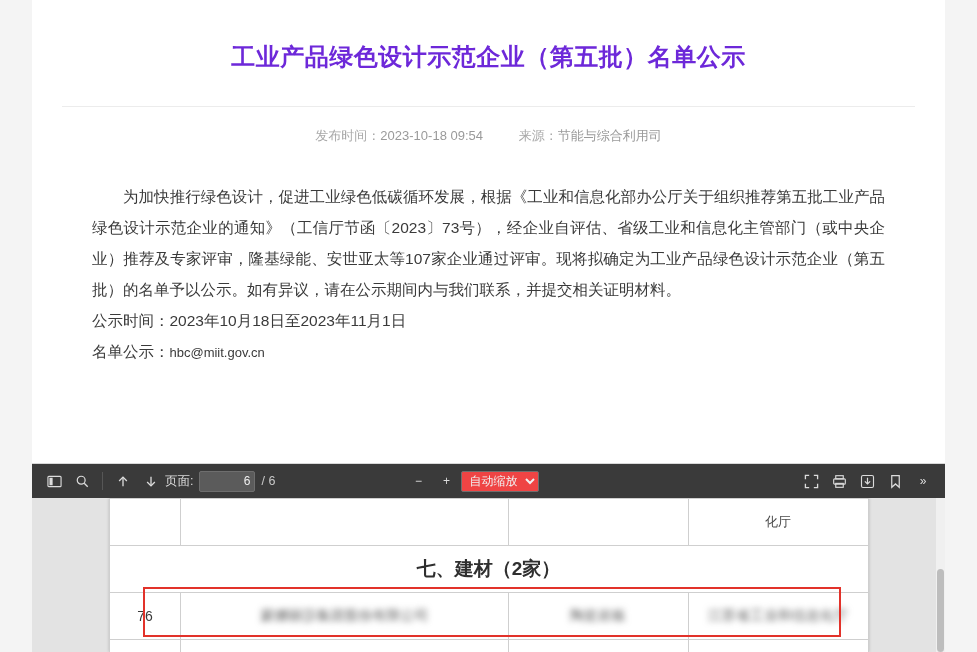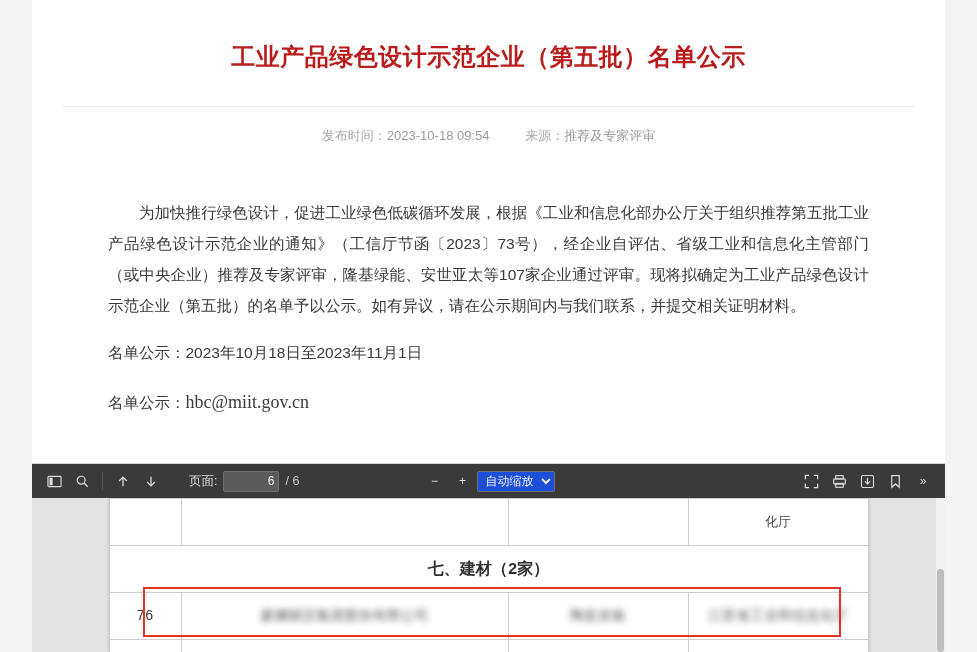--- a/index.html
+++ b/index.html
@@ -36,21 +36,21 @@
     right: 32px;
     top: 0;
     bottom: 0;
     background: #fff;
   }
 
   .title {
     text-align: center;
     font-size: 24px;
     font-weight: bold;
-    color: #b91c1c;
+    color: #6d28d9;
     letter-spacing: 0.5px;
     padding: 24px 60px 16px 60px;
     line-height: 1.4;
   }
 
   .meta-divider {
     border-top: 1px solid #ececec;
     margin: 0 30px;
   }
 
@@ -64,32 +64,32 @@
   .meta .meta-label { color: #a8a8a8; }
   .meta .meta-value { color: #9a9a9a; }
 
   .body-text {
     padding: 18px 60px 0 60px;
     font-size: 15.5px;
     line-height: 2.0;
     color: #3a3a3a;
   }
   .body-text p {
-    margin: 16px;
+    margin: 0;
   }
   .para-indent {
     text-indent: 2em;
     text-align: justify;
   }
   .line {
     white-space: nowrap;
   }
   .mono-mail {
-    font-family: Liberation Serif, serif;
-    font-size: 18px;
+    font-family: Liberation Sans, sans-serif;
+    font-size: 13px;
   }
 
   
   .pdf-viewer {
     position: absolute;
     left: 32px;
     right: 32px;
     bottom: 0;
     height: 188px;
     background: #e9e9e9;
@@ -114,21 +114,21 @@
     color: #dcdcdc;
     border-radius: 2px;
   }
   .tb-sep {
     width: 1px;
     height: 18px;
     background: #565656;
     margin: 0 6px;
   }
   .tb-label {
-    margin-left: 24px;
+    margin-left: 0;
     margin-right: 6px;
     color: #dcdcdc;
     font-size: 12.5px;
   }
   .page-input {
     width: 46px;
     height: 19px;
     background: #5b5b5b;
     border: 1px solid #6e6e6e;
     color: #f0f0f0;
@@ -143,21 +143,21 @@
     color: #c9c9c9;
     font-size: 12.5px;
   }
   .tb-center {
     margin-left: auto;
     margin-right: auto;
     display: flex;
     align-items: center;
   }
   .zoom-select {
-    background: #1d4ed8;
+    background: #ef4444;
     border: 1px solid #6e6e6e;
     color: #f0f0f0;
     font-size: 12px;
     border-radius: 2px;
     height: 21px;
     padding: 0 4px;
     font-family: Liberation Sans, sans-serif;
   }
   .tb-right {
     margin-left: auto;
@@ -171,21 +171,20 @@
     background: #e3e3e3;
     overflow: hidden;
     display: flex;
     justify-content: center;
   }
   .pdf-page {
     width: 760px;
     background: #fff;
     position: relative;
     box-shadow: 0 0 3px rgba(0,0,0,0.18);
-    font-family: Liberation Mono, monospace;
   }
   .pdf-scroll {
     position: absolute;
     right: 0;
     top: 0;
     bottom: 0;
     width: 9px;
     background: #f0f0f0;
   }
   .pdf-scroll .thumb {
@@ -215,21 +214,21 @@
   .col-prod { width: 180px; }
   .col-dept { width: 180px; }
   .row-top td {
     height: 22px;
     border-top: none;
     color: #4a4a4a;
     font-size: 13px;
   }
   .section-row td {
     font-weight: bold;
-    font-size: 16px;
+    font-size: 19px;
     color: #2f2f2f;
   }
   .blurred {
     filter: blur(3.2px);
     color: #5a5a5a;
   }
   .highlight-box {
     position: absolute;
     border: 2px solid #e2322a;
     pointer-events: none;
@@ -247,27 +246,27 @@
 
     <h1 class="title">工业产品绿色设计示范企业（第五批）名单公示</h1>
 
     <div class="meta-divider"></div>
 
     <div class="meta">
       <span class="meta-item">
         <span class="meta-label">发布时间：</span><span class="meta-value">2023-10-18 09:54</span>
       </span>
       <span class="meta-item">
-        <span class="meta-label">来源：</span><span class="meta-value">推荐及专家评审</span>
+        <span class="meta-label">来源：</span><span class="meta-value">节能与综合利用司</span>
       </span>
     </div>
 
     <div class="body-text">
       <p class="para-indent">为加快推行绿色设计，促进工业绿色低碳循环发展，根据《工业和信息化部办公厅关于组织推荐第五批工业产品绿色设计示范企业的通知》（工信厅节函〔2023〕73号），经企业自评估、省级工业和信息化主管部门（或中央企业）推荐及专家评审，隆基绿能、安世亚太等107家企业通过评审。现将拟确定为工业产品绿色设计示范企业（第五批）的名单予以公示。如有异议，请在公示期间内与我们联系，并提交相关证明材料。</p>
-      <p class="line">名单公示：2023年10月18日至2023年11月1日</p>
+      <p class="line">公示时间：2023年10月18日至2023年11月1日</p>
       <p class="line"><span>名单公示：</span><span class="mono-mail">hbc@miit.gov.cn</span></p>
     </div>
   </div>
 
   <div class="pdf-viewer">
 
     <div class="pdf-toolbar">
 
       <div class="tb-btn">
         <svg width="15" height="15" viewBox="0 0 16 16">

